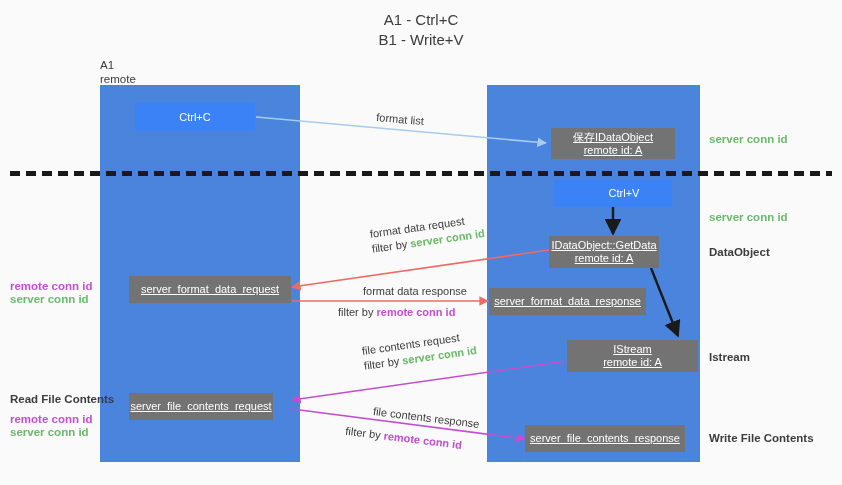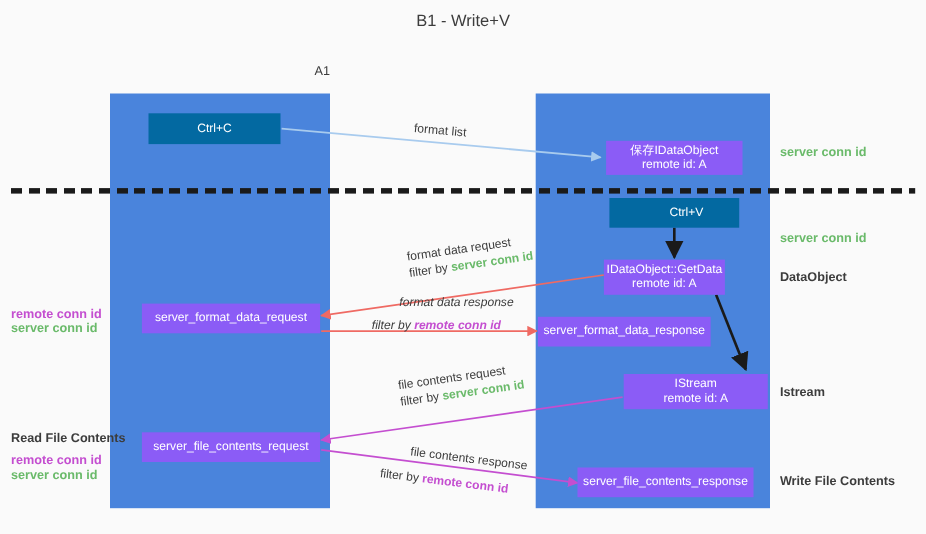--- a/index.html
+++ b/index.html
@@ -14,21 +14,21 @@
   #stage{position:absolute;left:0;top:0;width:842px;height:485px;}
 
   
   .title{
     position:absolute;left:0;top:10px;width:842px;
     text-align:center;font-size:15px;line-height:20px;color:#3c3c3c;
   }
 
   
   .lane-head{
-    position:absolute;text-align:right;font-size:11.5px;
+    position:absolute;text-align:left;font-size:11.5px;
     line-height:14px;color:#3c3c3c;
   }
   .lane-head .l1{display:block;}
   .lane-head .l2{display:block;}
 
   
   .lane{position:absolute;background:#4a84dc;}
   #lane-a{left:100px;top:85px;width:200px;height:377px;}
   #lane-b{left:487px;top:85px;width:213px;height:377px;}
 
@@ -38,22 +38,22 @@
     background-image:repeating-linear-gradient(to right,#1a1a1a 0,#1a1a1a 10px,transparent 10px,transparent 16px);
   }
 
   
   .node{
     position:absolute;box-sizing:border-box;
     display:flex;align-items:center;justify-content:center;
     text-align:center;font-size:11px;line-height:13px;
     color:#ffffff;
   }
-  .node.green{background:#0369a1;}
-  .node.orange{background:#8b5cf6;}
+  .node.green{background:#3b82f6;}
+  .node.orange{background:#737373;text-decoration:underline;}
   .node .inner{width:100%;padding:0 3px;}
 
   
   .note{
     position:absolute;font-size:11.5px;line-height:14px;color:#3c3c3c;
     white-space:nowrap;
     font-weight:bold;
   }
   .note.green-t{color:#6aba6a;font-weight:bold;}
   .note.purple-t{color:#c44ed0;font-weight:bold;}
@@ -67,25 +67,27 @@
   .p{color:#c44ed0;font-weight:bold;}
 
   svg.arrows{position:absolute;left:0;top:0;width:842px;height:485px;overflow:visible;}
 </style>
 </head>
 <body>
 
 <div id="stage">
 
   <div class="title">
+    <div>A1 - Ctrl+C</div>
     <div>B1 - Write+V</div>
   </div>
 
   <div class="lane-head" style="left:100px;top:58px;width:200px;">
     <span class="l1">A1</span>
+    <span class="l2">remote</span>
   </div>
 
   <div class="lane" id="lane-a"></div>
   <div class="lane" id="lane-b"></div>
 
   <svg class="arrows">
     <defs>
       <marker id="ah-blue" viewBox="0 0 10 10" refX="9" refY="5" markerWidth="6" markerHeight="6" orient="auto-start-reverse">
         <path d="M 0 0 L 10 5 L 0 10 z" fill="#a8cbee"></path>
       </marker>
@@ -145,38 +147,38 @@
     <div class="inner">server_format_data_response</div>
   </div>
 
   <div class="node orange" style="left:567px;top:340px;width:131px;height:32px;">
     <div class="inner">
       <div>IStream</div>
       <div>remote id: A</div>
     </div>
   </div>
 
-  <div class="node orange" style="left:129px;top:393px;width:162px;height:27px;">
+  <div class="node orange" style="left:129px;top:393px;width:144px;height:27px;">
     <div class="inner">server_file_contents_request</div>
   </div>
 
   <div class="node orange" style="left:525px;top:425px;width:160px;height:27px;">
     <div class="inner">server_file_contents_response</div>
   </div>
 
   <div class="divider"></div>
 
   <div class="alabel" style="left:377px;top:110px;transform:rotate(5deg);">format list</div>
 
   <div class="alabel" style="left:369px;top:227px;transform:rotate(-8deg);">
     <div>format data request</div>
     <div><span>filter by </span><span class="g">server conn id</span></div>
   </div>
 
-  <div class="alabel" style="left:363px;top:268px;font-style:italic;">
+  <div class="alabel" style="left:363px;top:284px;">
     <div>format data response</div>
     <div style="margin-top:6px;margin-left:-25px;"><span>filter by </span><span class="p">remote conn id</span></div>
   </div>
 
   <div class="alabel" style="left:361px;top:344px;transform:rotate(-8deg);">
     <div>file contents request</div>
     <div><span>filter by </span><span class="g">server conn id</span></div>
   </div>
 
   <div class="alabel" style="left:374px;top:404px;transform:rotate(7deg);">

